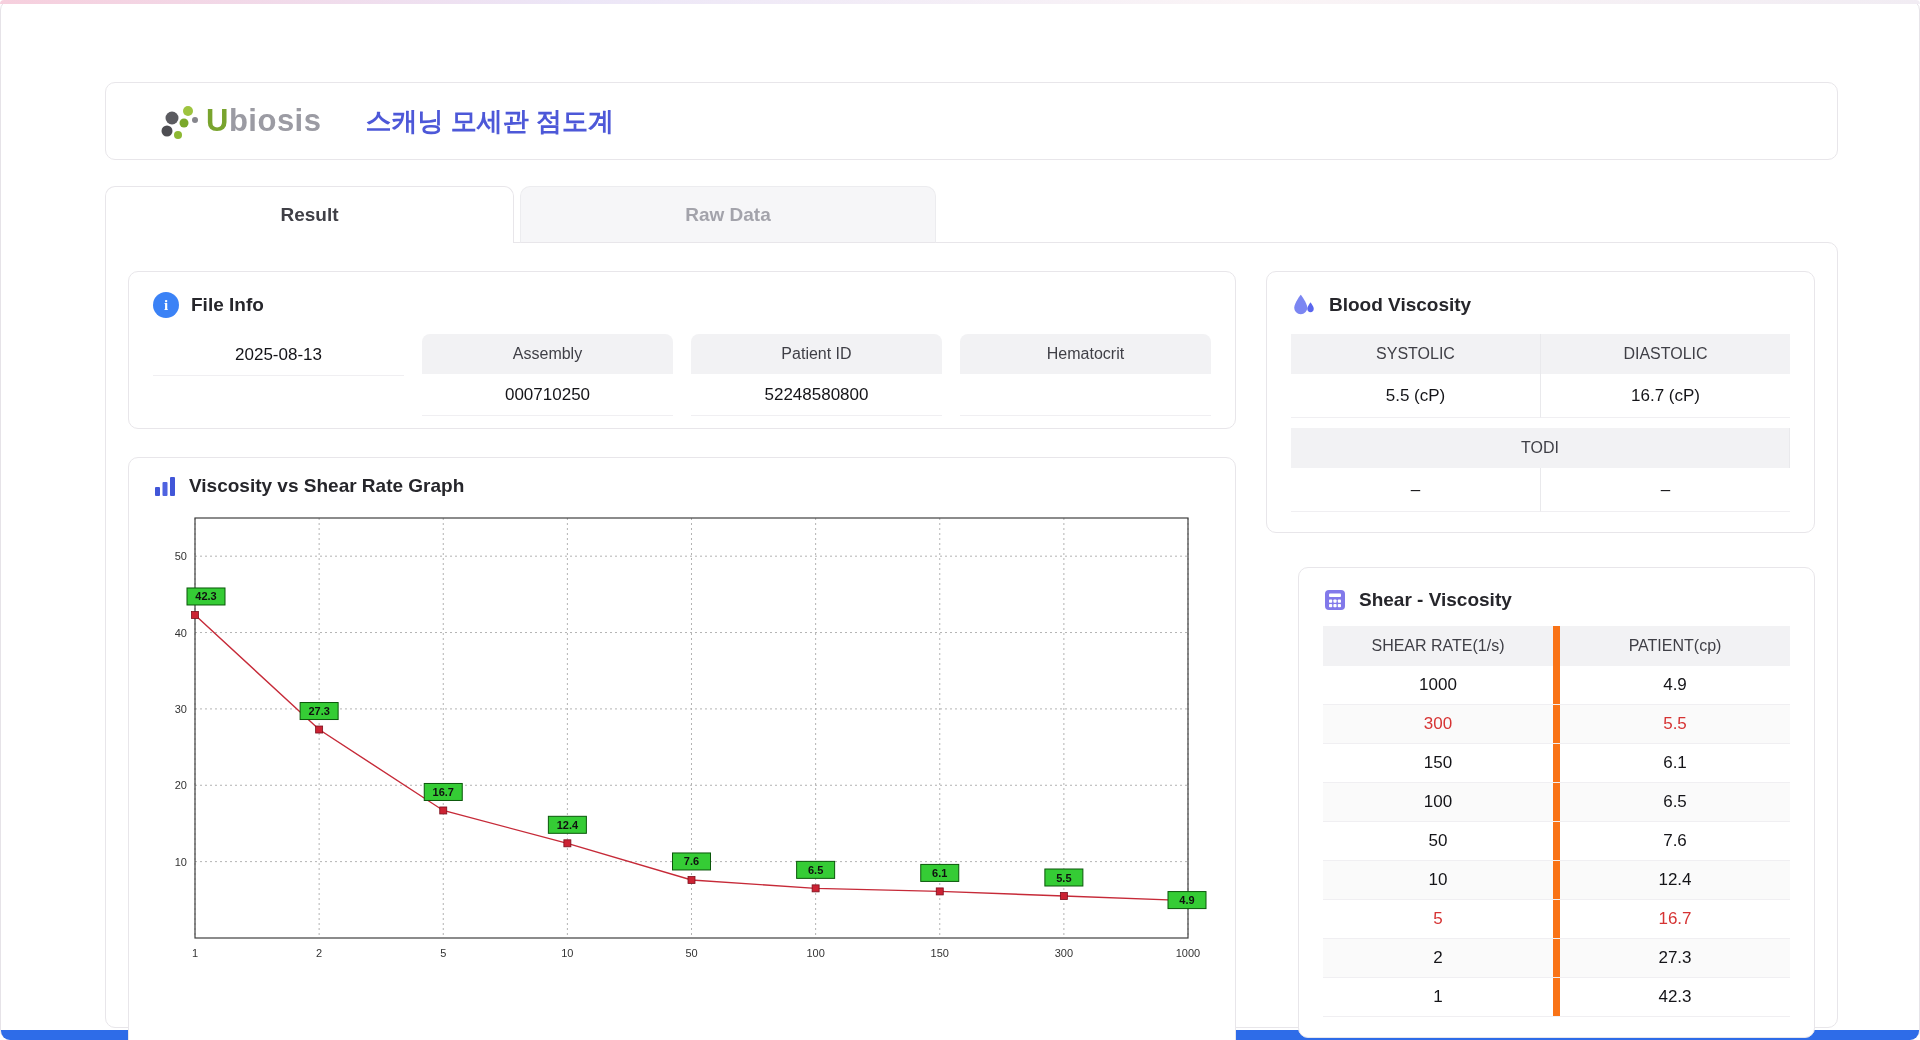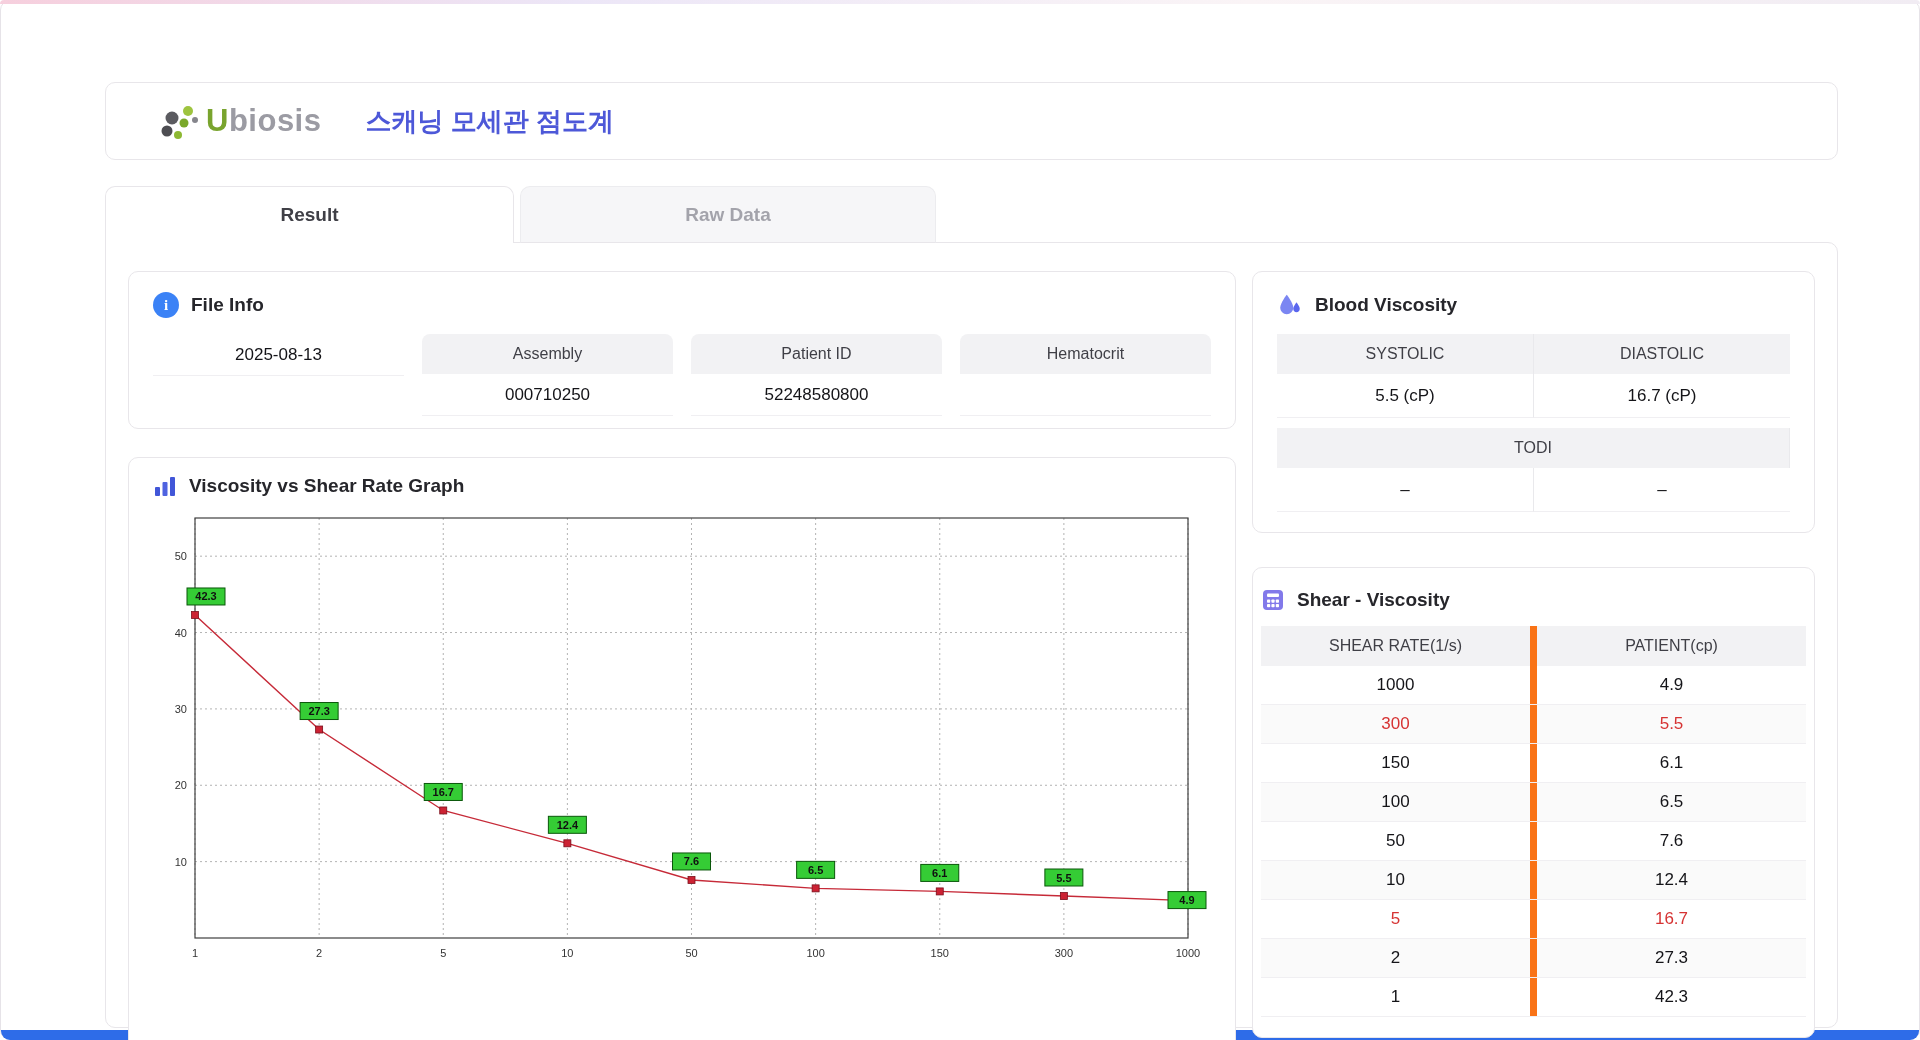--- a/index.html
+++ b/index.html
@@ -25,21 +25,21 @@
   .app-title { margin-left:44px; color:#4d58d8; font-size:26px; font-weight:700; }
 
   .tabs { display:flex; margin-top:26px; position:relative; z-index:2; }
   .tab { width:409px; height:57px; display:flex; align-items:center; justify-content:center;
     font-size:19px; font-weight:700; border-radius:10px 10px 0 0; cursor:pointer; }
   .tab.active { background:#fff; border:1px solid #e8e6ea; border-bottom:none; color:#3f3f46; margin-bottom:-1px; }
   .tab.inactive { background:#f6f6f8; border:1px solid #ececef; border-bottom:1px solid #e8e6ea;
     color:#a3a3ab; margin-bottom:-1px; margin-left:6px; width:416px; }
 
   .panel { position:relative; z-index:1; border:1px solid #e8e6ea; border-radius:0 10px 10px 10px;
-    height:786px; padding:28px 22px; display:flex; gap:16px; background:#fff; }
+    height:786px; padding:28px 22px; display:flex; gap:30px; background:#fff; }
   .col-left { width:1108px; flex:none; }
   .col-right { flex:1; }
 
   .card { border:1px solid #e8e6ea; border-radius:10px; background:#fff; }
   .card-title { display:flex; align-items:center; gap:12px; font-size:19px; font-weight:700; color:#26262b; }
 
   .file-card { padding:20px 24px; height:158px; }
   .fields { display:flex; gap:18px; margin-top:16px; }
   .field { flex:1; }
   .field-label { background:#f2f2f4; border-radius:8px 8px 0 0; height:40px; line-height:40px;
@@ -52,21 +52,21 @@
 
   .bv-card { padding:20px 24px; }
   .bv-grid { margin-top:16px; }
   .bv-row { display:flex; }
   .bv-row > div:first-child { border-right:1px solid #e9e9ec; }
   .bv-cell { flex:1; height:40px; display:flex; align-items:center; justify-content:center; font-size:16px; }
   .bv-head { background:#f2f2f4; color:#3f3f46; }
   .bv-val { font-size:17px; color:#141418; border-bottom:1px solid #f0eff2; height:44px; }
   .bv-gap { height:10px; }
 
-  .shear-card { margin-top:34px; padding:20px 8px; }
+  .shear-card { margin-top:34px; padding:20px 24px;margin-left:32px; }
   .sv-table { margin-top:14px; }
   .sv-row { display:flex; border-bottom:1px solid #f0eff2; }
   .sv-row.header { background:#f2f2f4; border-bottom:none; }
   .sv-cell { flex:1; height:38px; display:flex; align-items:center; justify-content:center;
     font-size:17px; color:#141418; }
   .sv-row .sv-cell:first-child { border-right:7px solid #f97316; }
   .sv-row.header .sv-cell { font-size:16px; color:#3f3f46; height:40px; }
   .sv-row.striped { background:#fafafa; }
   .sv-row.hot .sv-cell { color:#d63333; }
 

